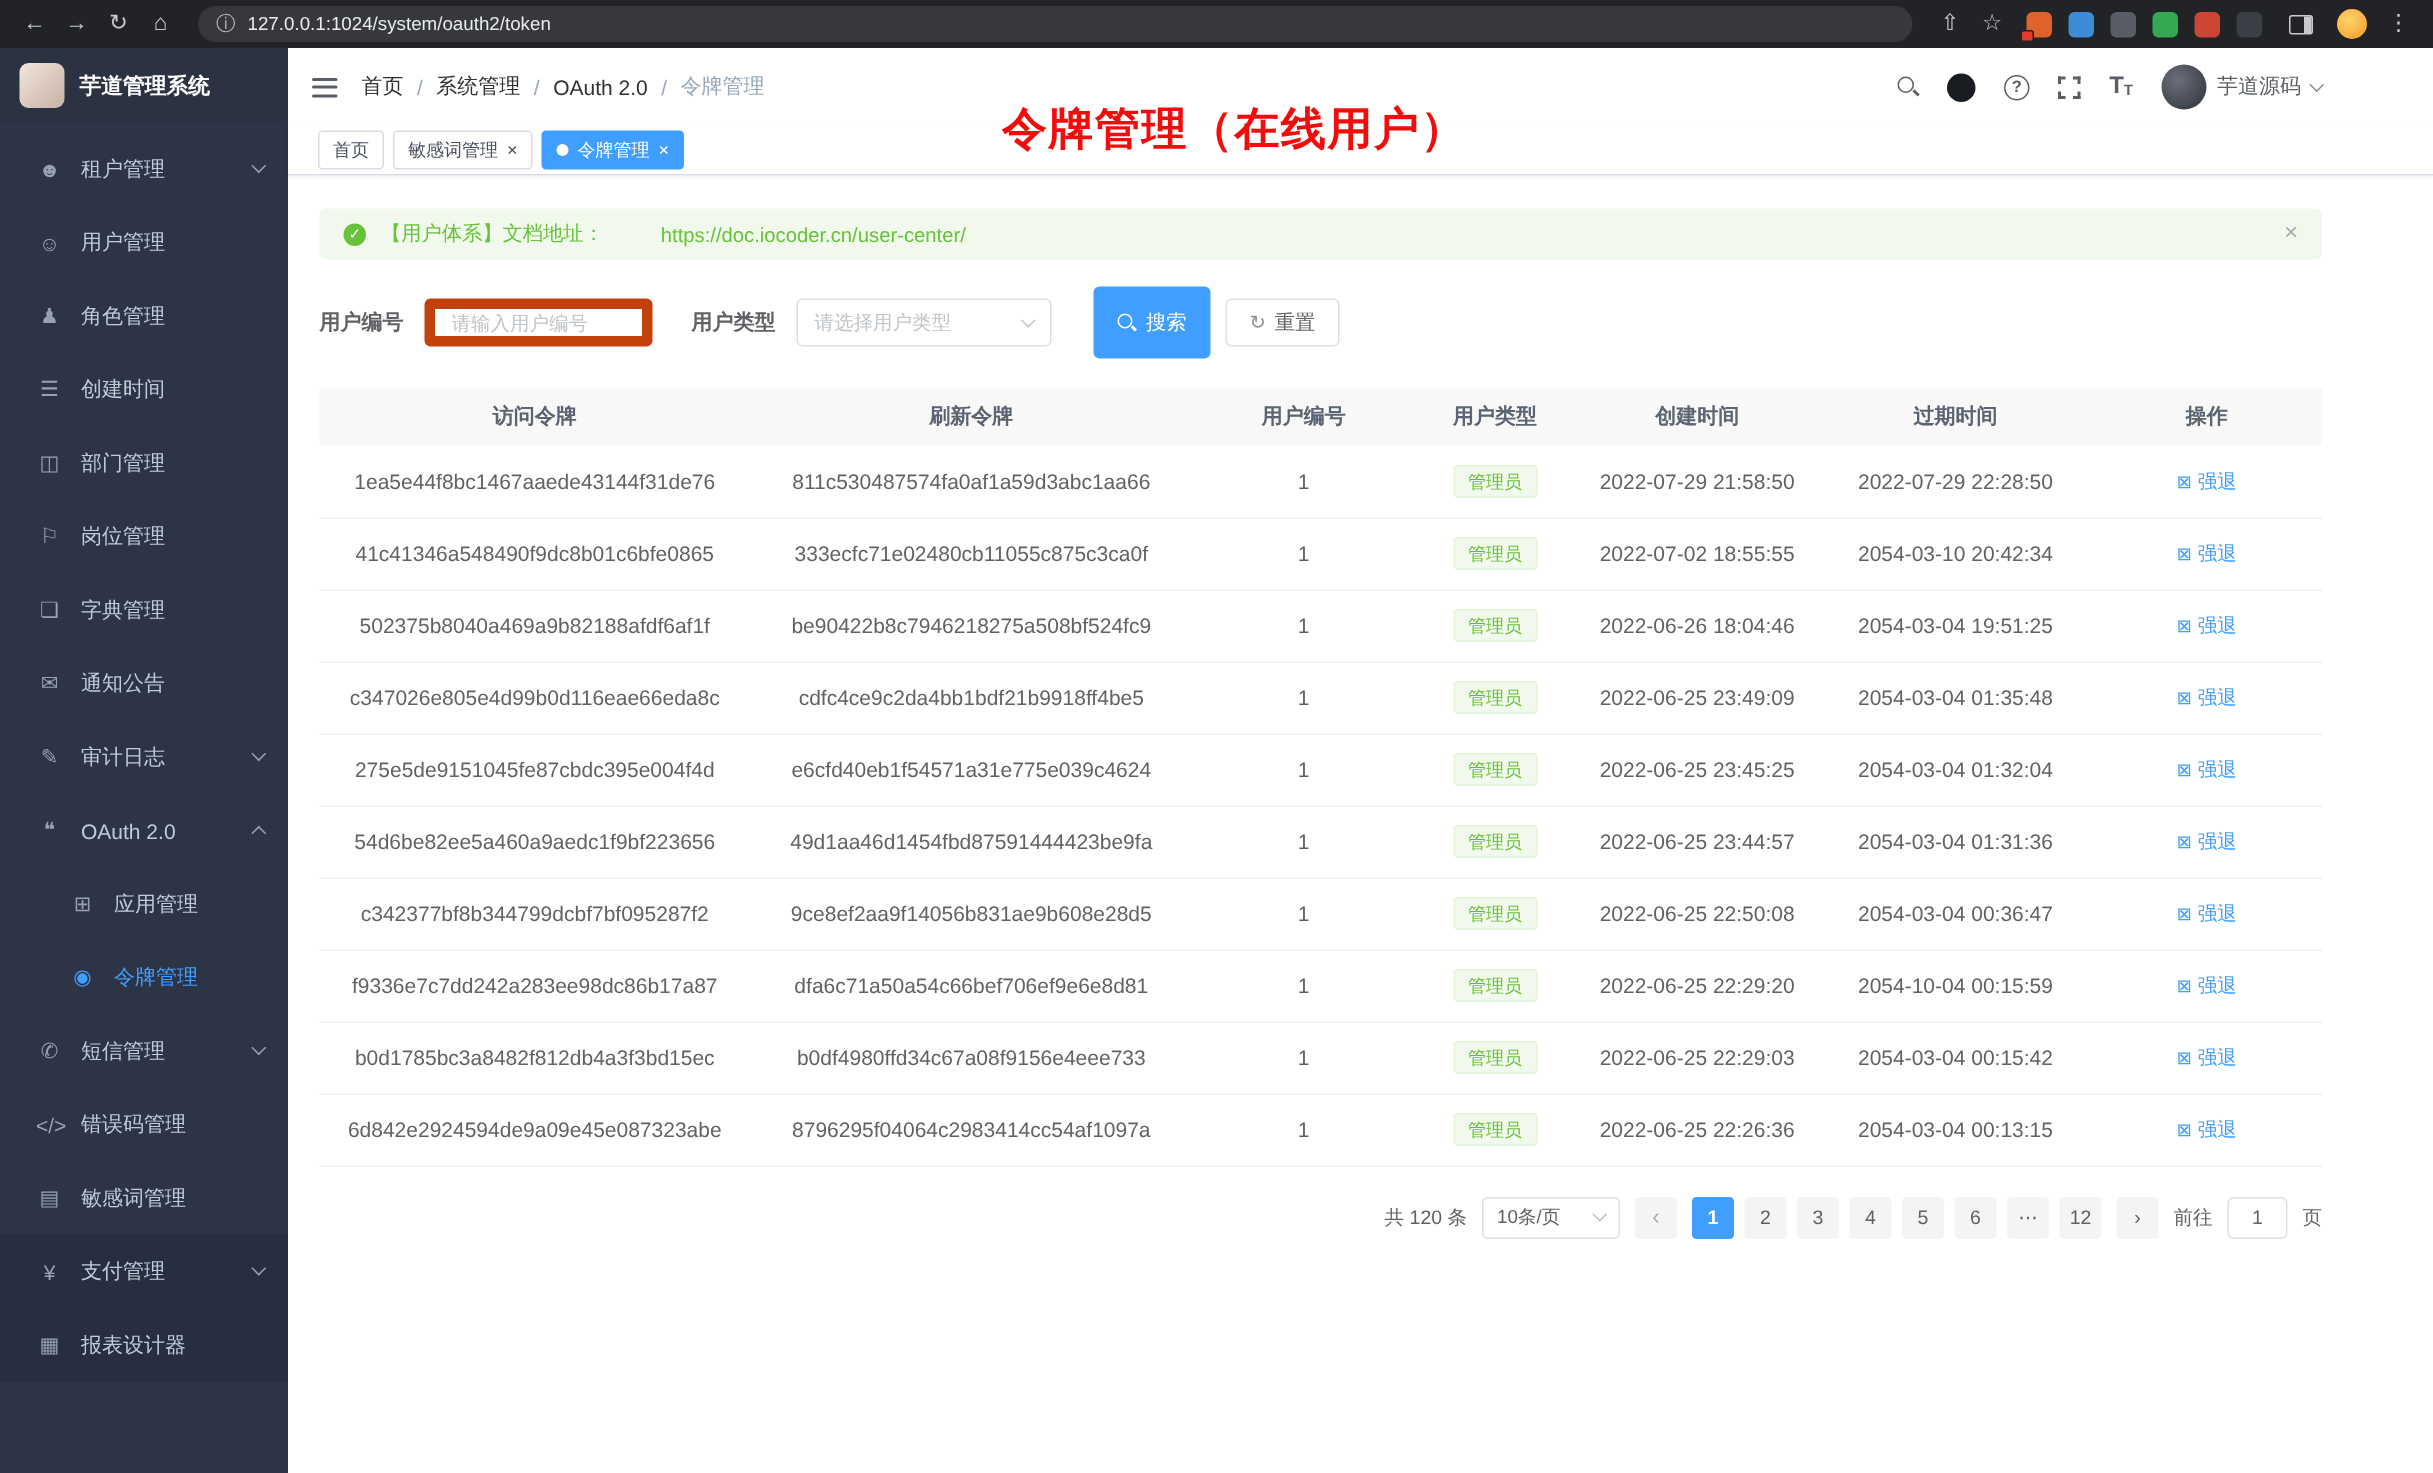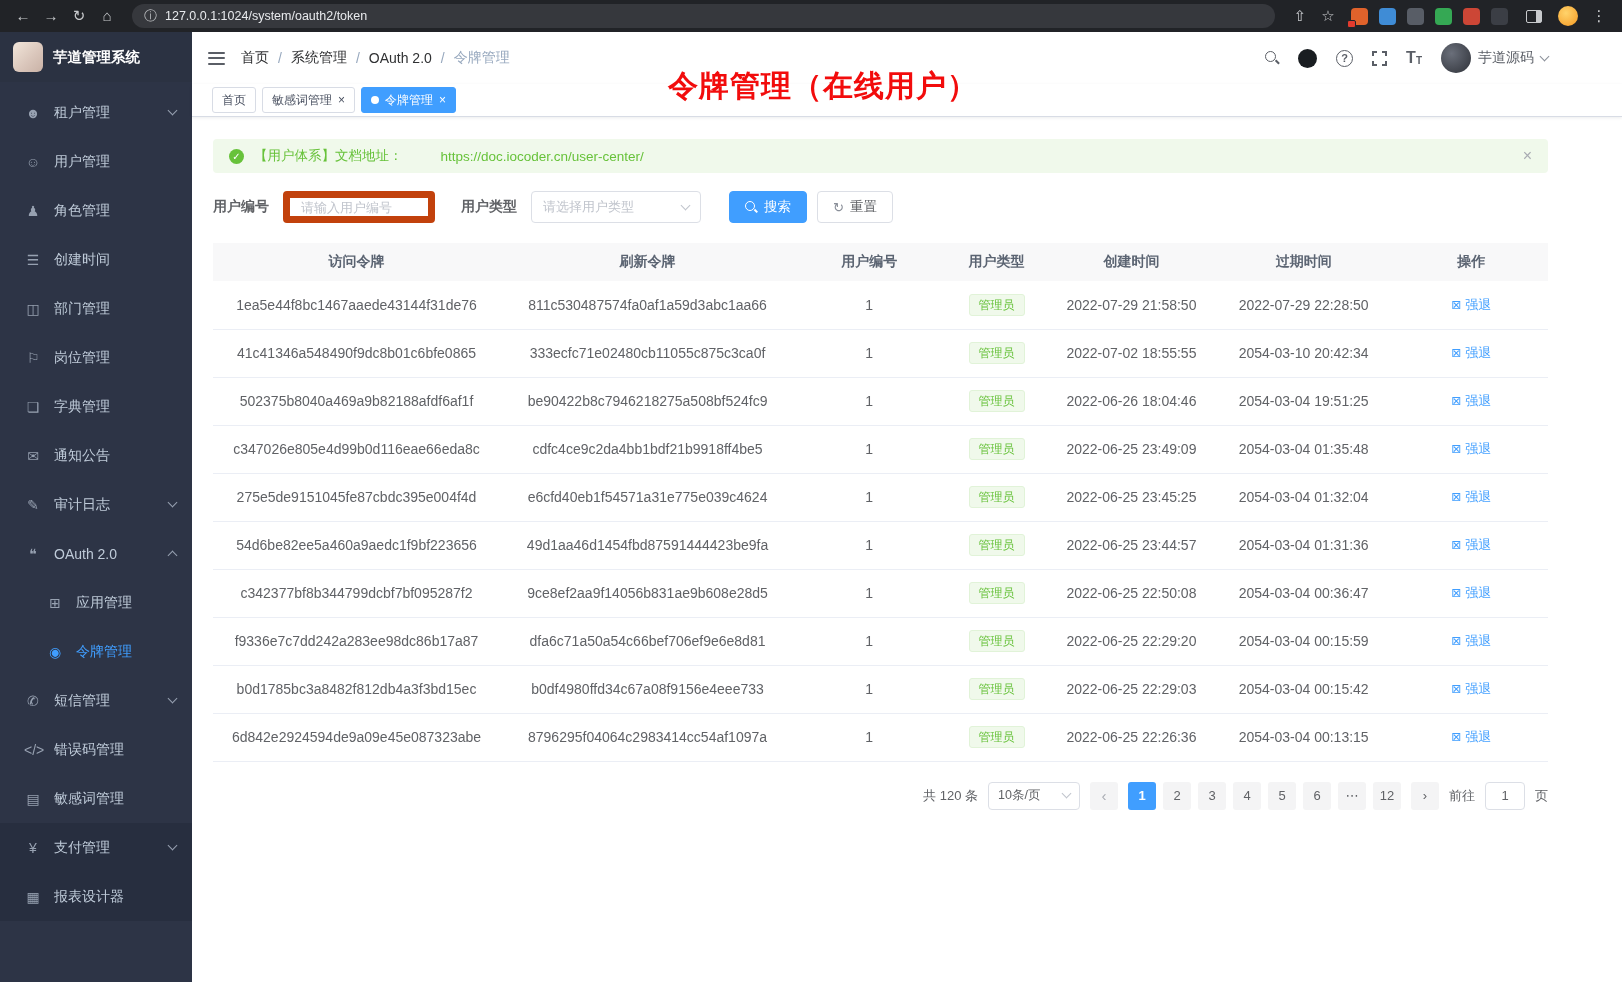--- a/index.html
+++ b/index.html
@@ -87,21 +87,21 @@
   .alert-link { color:#67c23a; cursor:pointer; text-decoration:none;margin-left:28px; }
   .alert-close { margin-left:auto; color:#a8abb2; font-size:16px; cursor:pointer; }
 
   .filter { display:flex; align-items:center; margin-top:18px; }
   .f-label { font-size:14px; color:#606266; font-weight:700; margin-right:14px; white-space:nowrap; }
   .f-input { width:152px; height:32px; border:7px solid #c2410c; border-radius:4px; padding:0 11px; font-size:13px; color:#606266; outline:none; }
   .f-input::placeholder { color:#c0c4cc; }
   .f-gap { width:26px; flex:none; }
   .f-select { width:170px; height:32px; border:1px solid #dcdfe6; border-radius:4px; display:flex; align-items:center; justify-content:space-between; padding:0 11px; font-size:13px; color:#c0c4cc; cursor:pointer; }
   .sel-chev { width:7px; height:7px; border-right:1.3px solid #c0c4cc; border-bottom:1.3px solid #c0c4cc; transform:rotate(45deg); margin-top:-4px; flex:none; }
-  .btn-primary { height:32px; background:#409eff; border:1px solid #409eff; color:#fff; border-radius:4px; padding:0 15px; font-size:13.5px; display:inline-flex; align-items:center; gap:7px; margin-left:28px; cursor:pointer; }
+  .btn-primary { height:48px; background:#409eff; border:1px solid #409eff; color:#fff; border-radius:4px; padding:0 15px; font-size:13.5px; display:inline-flex; align-items:center; gap:7px; margin-left:28px; cursor:pointer; }
   .btn-primary .mag { color:#fff; width:12px; height:12px; }
   .btn-primary .mag::before { width:8px; height:8px; }
   .btn-primary .mag::after { left:8.5px; top:9px; width:4px; }
   .btn-plain { height:32px; background:#fff; border:1px solid #dcdfe6; color:#606266; border-radius:4px; padding:0 15px; font-size:13.5px; display:inline-flex; align-items:center; gap:6px; margin-left:10px; cursor:pointer; }
   .btn-plain .ricon { font-size:13px; color:#8a8f99; }
 
   
   table { width:100%; border-collapse:collapse; table-layout:fixed; margin-top:20px; }
   th { background:#f8f8f9; height:38px; font-size:14px; color:#5b6472; font-weight:600; text-align:center; }
   td { height:48px; text-align:center; font-size:14px; color:#606266; border-bottom:1px solid #ebeef5; overflow:hidden; white-space:nowrap; }
@@ -414,21 +414,21 @@
                   <span class="op-ico">⊠</span>
                   <span>强退</span>
                 </a></td>
             </tr>
             <tr>
               <td>f9336e7c7dd242a283ee98dc86b17a87</td>
               <td>dfa6c71a50a54c66bef706ef9e6e8d81</td>
               <td>1</td>
               <td><span class="tag-success">管理员</span></td>
               <td>2022-06-25 22:29:20</td>
-              <td>2054-03-04 00:15:59</td>
+              <td>2054-10-04 00:15:59</td>
               <td><a class="op-link">
                   <span class="op-ico">⊠</span>
                   <span>强退</span>
                 </a></td>
             </tr>
             <tr>
               <td>b0d1785bc3a8482f812db4a3f3bd15ec</td>
               <td>b0df4980ffd34c67a08f9156e4eee733</td>
               <td>1</td>
               <td><span class="tag-success">管理员</span></td>

